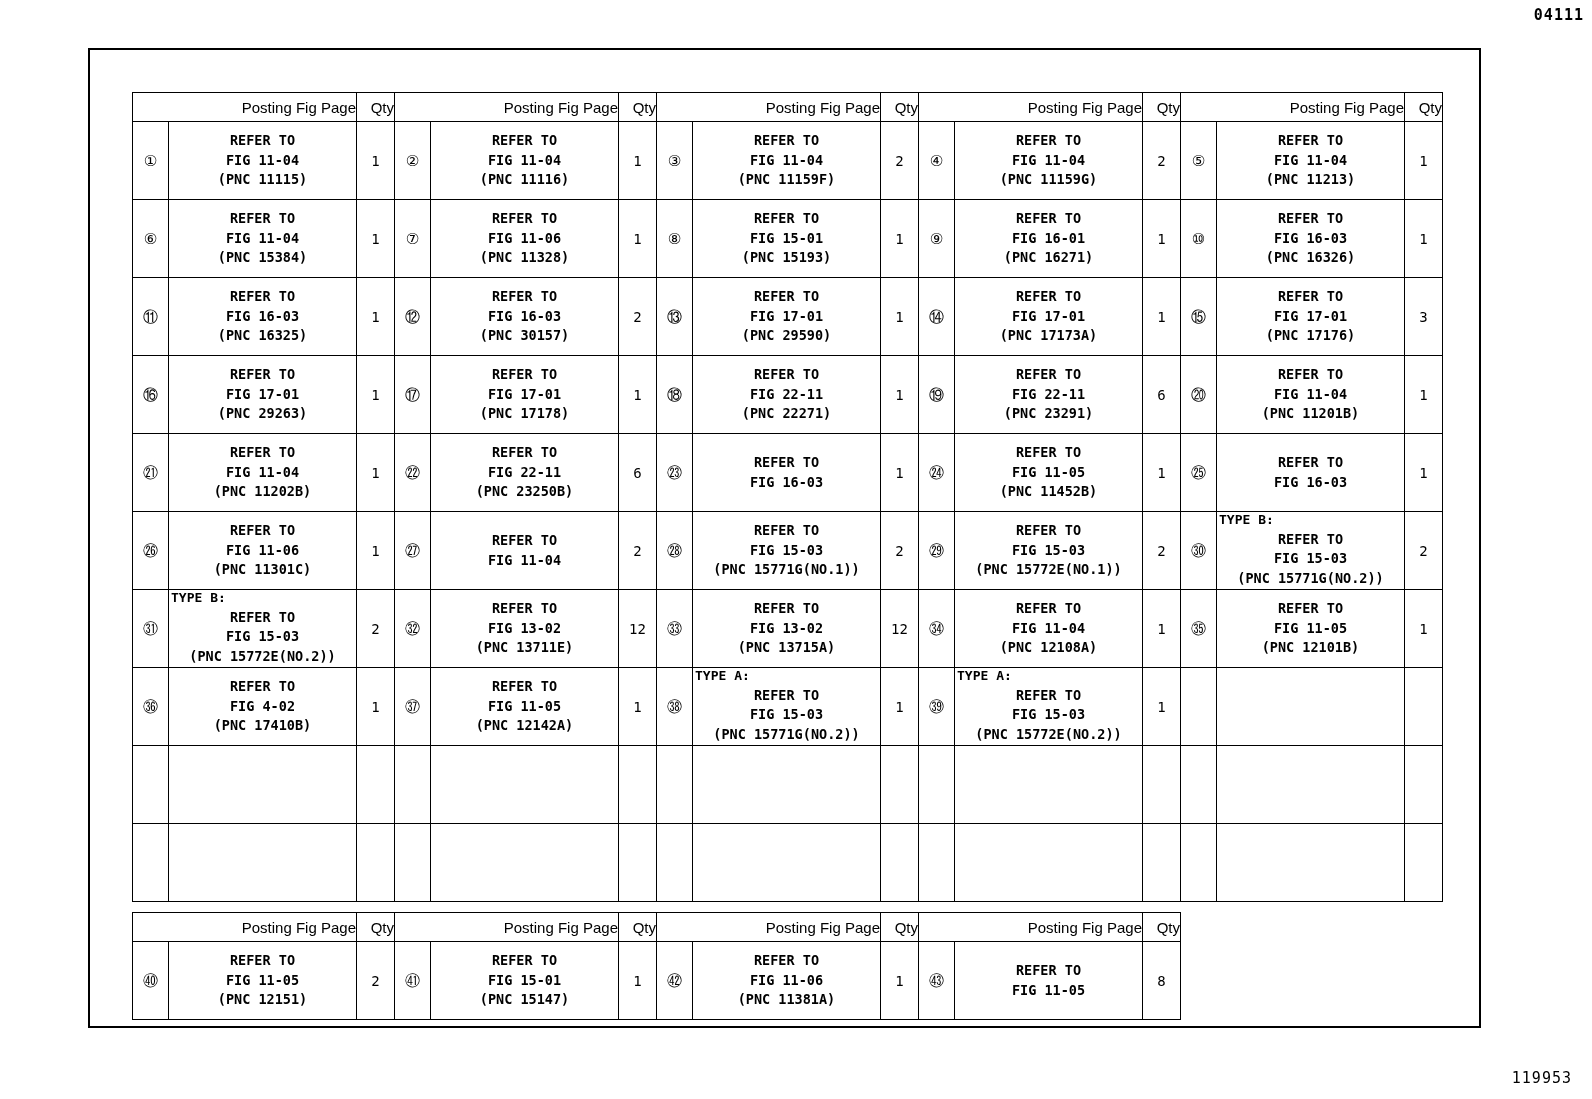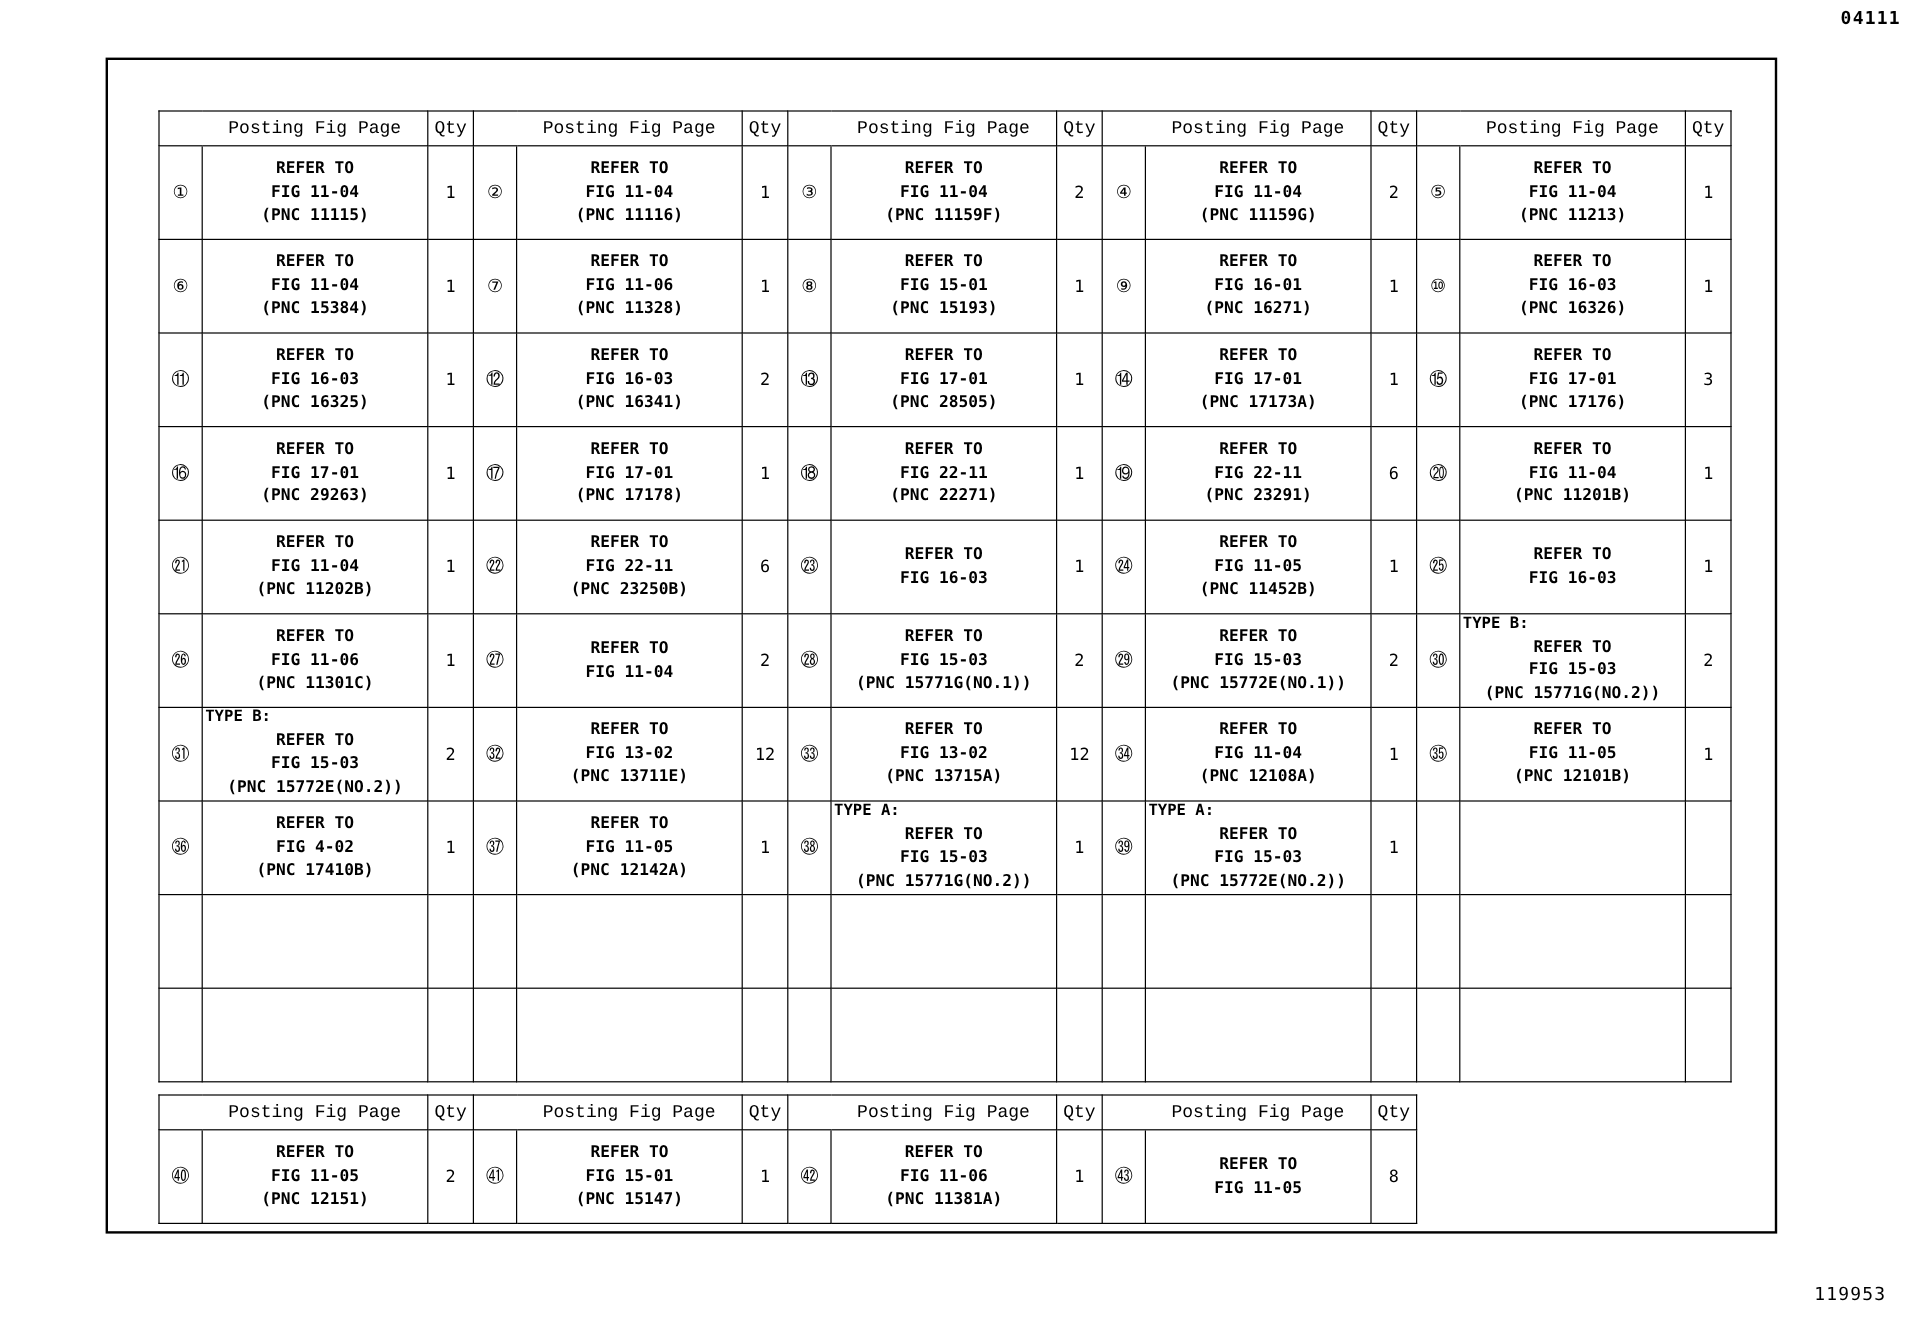--- a/index.html
+++ b/index.html
@@ -83,22 +83,22 @@
     background: transparent;
   }
   table.grid td, table.grid th {
     border: 1px solid #000;
     padding: 0;
     vertical-align: middle;
     background: transparent;
   }
   .hdr {
     height: 28px;
-    text-align: center;
-    font-family: Liberation Mono, monospace;
+    text-align: right;
+    font-family: Liberation Sans, sans-serif;
     font-size: 15px;
     font-weight: normal;
   }
   .num-cell {
     width: 36px;
     text-align: center;
     vertical-align: middle;
   }
   .circ {
     display: inline-block;
@@ -269,28 +269,28 @@
             <td class="ref-cell">
               <span class="l1">REFER TO</span>
               <span class="l2">FIG 16-03</span>
               <span class="l3">(PNC 16325)</span>
             </td>
             <td class="qty-cell">1</td>
             <td class="num-cell"><span class="circ">⑫</span></td>
             <td class="ref-cell">
               <span class="l1">REFER TO</span>
               <span class="l2">FIG 16-03</span>
-              <span class="l3">(PNC 16341)</span>
+              <span class="l3">(PNC 30157)</span>
             </td>
             <td class="qty-cell">2</td>
             <td class="num-cell"><span class="circ">⑬</span></td>
             <td class="ref-cell">
               <span class="l1">REFER TO</span>
               <span class="l2">FIG 17-01</span>
-              <span class="l3">(PNC 28505)</span>
+              <span class="l3">(PNC 29590)</span>
             </td>
             <td class="qty-cell">1</td>
             <td class="num-cell"><span class="circ">⑭</span></td>
             <td class="ref-cell">
               <span class="l1">REFER TO</span>
               <span class="l2">FIG 17-01</span>
               <span class="l3">(PNC 17173A)</span>
             </td>
             <td class="qty-cell">1</td>
             <td class="num-cell"><span class="circ">⑮</span></td>

